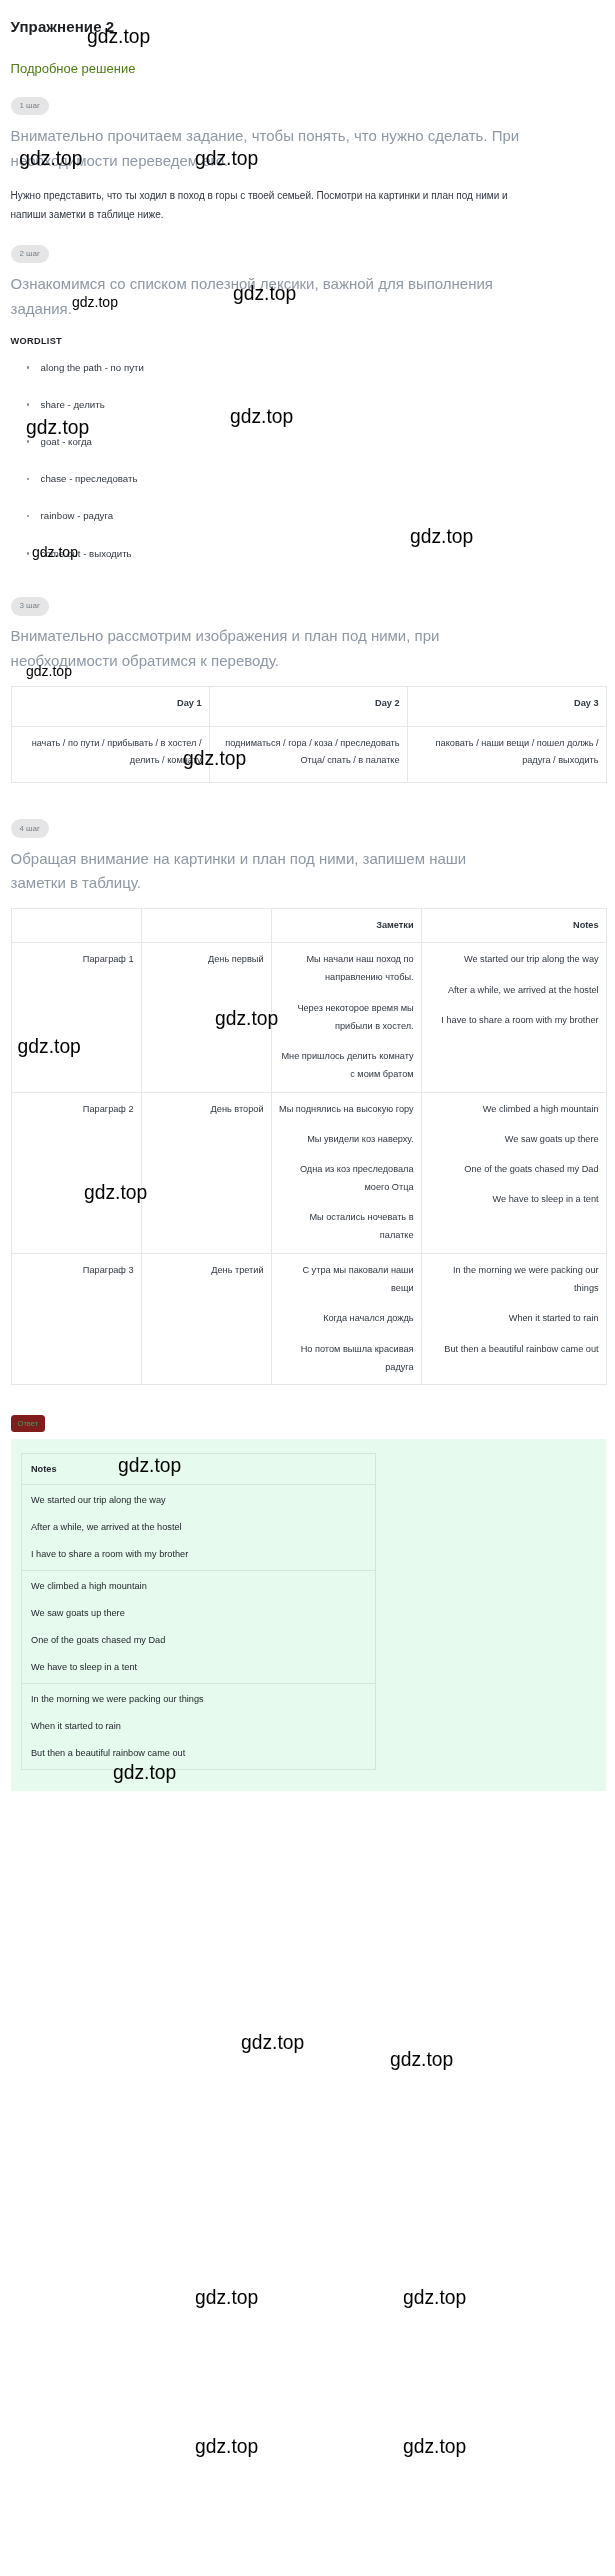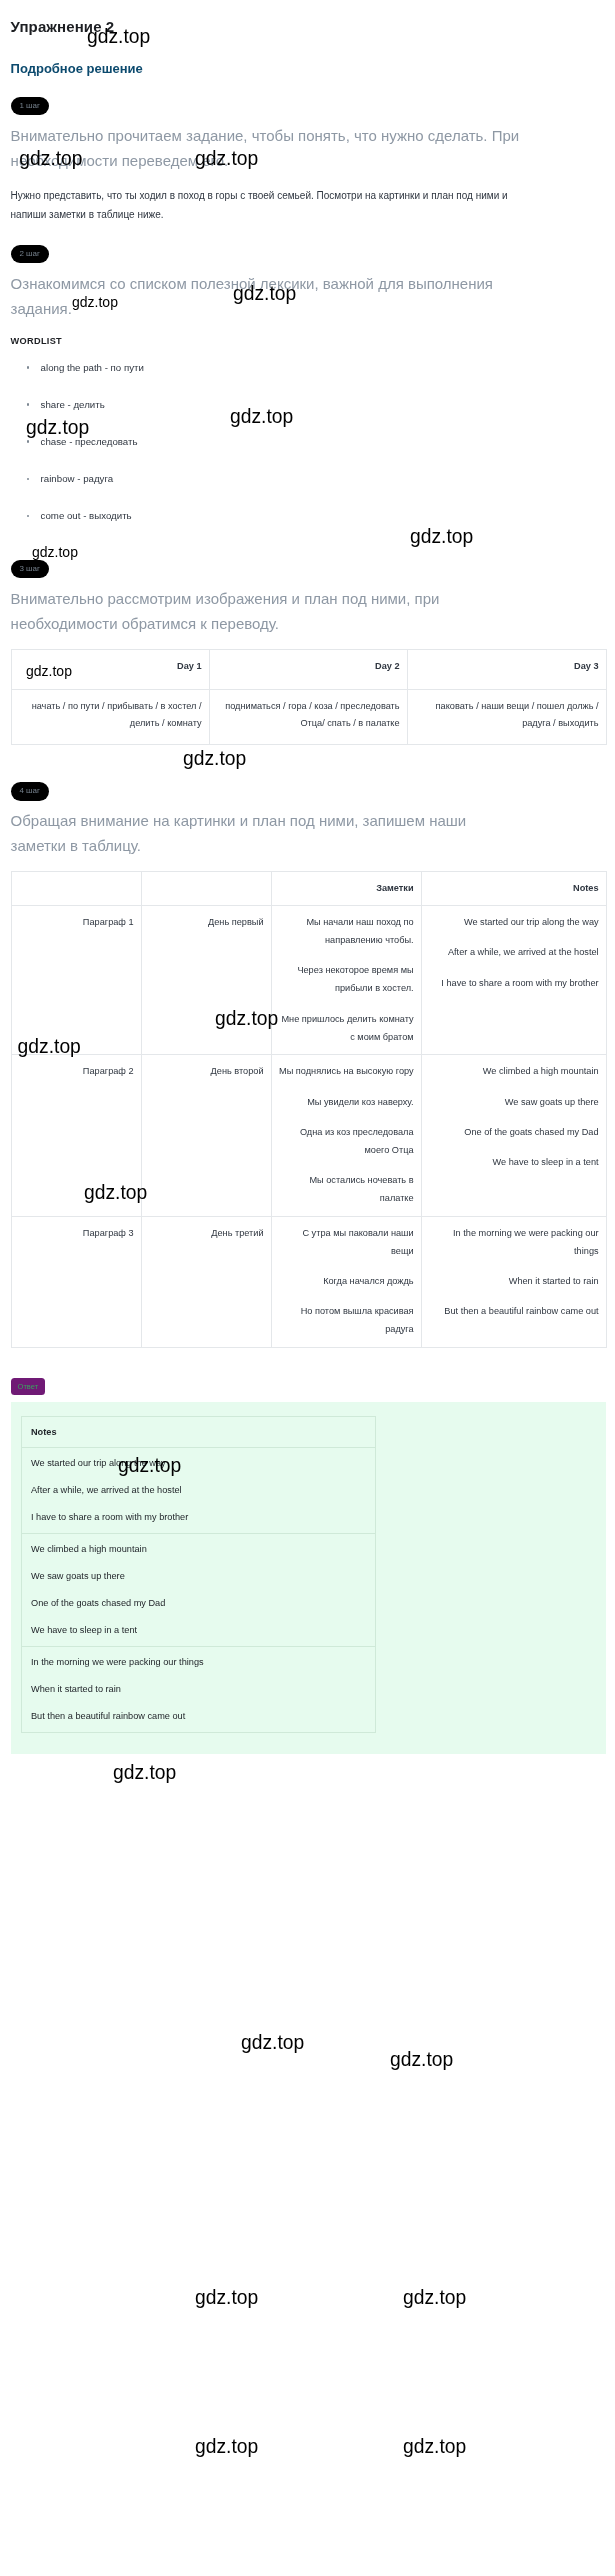--- a/index.html
+++ b/index.html
@@ -25,29 +25,29 @@
   
   .ex-title {
     font-size: 15px;
     font-weight: 700;
     color: #1d1f23;
     margin: 5.3px 0 26px 0;
     letter-spacing: 0.1px;
   }
   .sol-title {
     font-size: 13px;
-    font-weight: 700;
-    color: #0c4a6e;
+    font-weight: 400;
+    color: #4d7c0f;
     margin: 0 0 19.3px 0;
   }
 
   
   .step-chip {
     display: inline-block;
-    background: #000000;
+    background: #e5e5e5;
     color: #75808c;
     border-radius: 9.7px;
     font-size: 8px;
     line-height: 1;
     padding: 5.3px 8.8px 5.3px 8.8px;
     margin: 0 0 8.8px 0;
   }
 
   .muted-par {
     font-size: 15px;
@@ -135,21 +135,21 @@
   }
   .notes-table td p:last-child { margin-bottom: 0; }
 
   .plan-table col.p1 { width: 198px; }
   .plan-table col.p2 { width: 198px; }
   .plan-table col.p3 { width: 199px; }
 
   
   .answer-chip {
     display: inline-block;
-    background: #701a75;
+    background: #7f1d1d;
     color: #3aa05f;
     border-radius: 3.5px;
     font-size: 7.5px;
     line-height: 1;
     padding: 4.4px 7px;
     margin: 30px 0 0 0;
   }
   .answer-box {
     background: #e6fbee;
     padding: 14px 10.6px 21px 10.6px;
@@ -199,20 +199,21 @@
   <p class="dark-par">Нужно представить, что ты ходил в поход в горы с твоей семьей. Посмотри на картинки и план под ними и напиши заметки в таблице ниже.</p>
 
   
   <div class="step-chip">2 шаг</div>
   <p class="muted-par">Ознакомимся со списком полезной лексики, важной для выполнения задания.</p>
 
   <div class="wordlist-title">WORDLIST</div>
   <ul class="wordlist">
     <li>along the path - по пути</li>
     <li>share - делить</li>
+    <li>goat - когда</li>
     <li>chase - преследовать</li>
     <li>rainbow - радуга</li>
     <li>come out - выходить</li>
   </ul>
 
   
   <div class="step-chip">3 шаг</div>
   <p class="muted-par">Внимательно рассмотрим изображения и план под ними, при необходимости обратимся к переводу.</p>
 
   <table class="plan-table">

